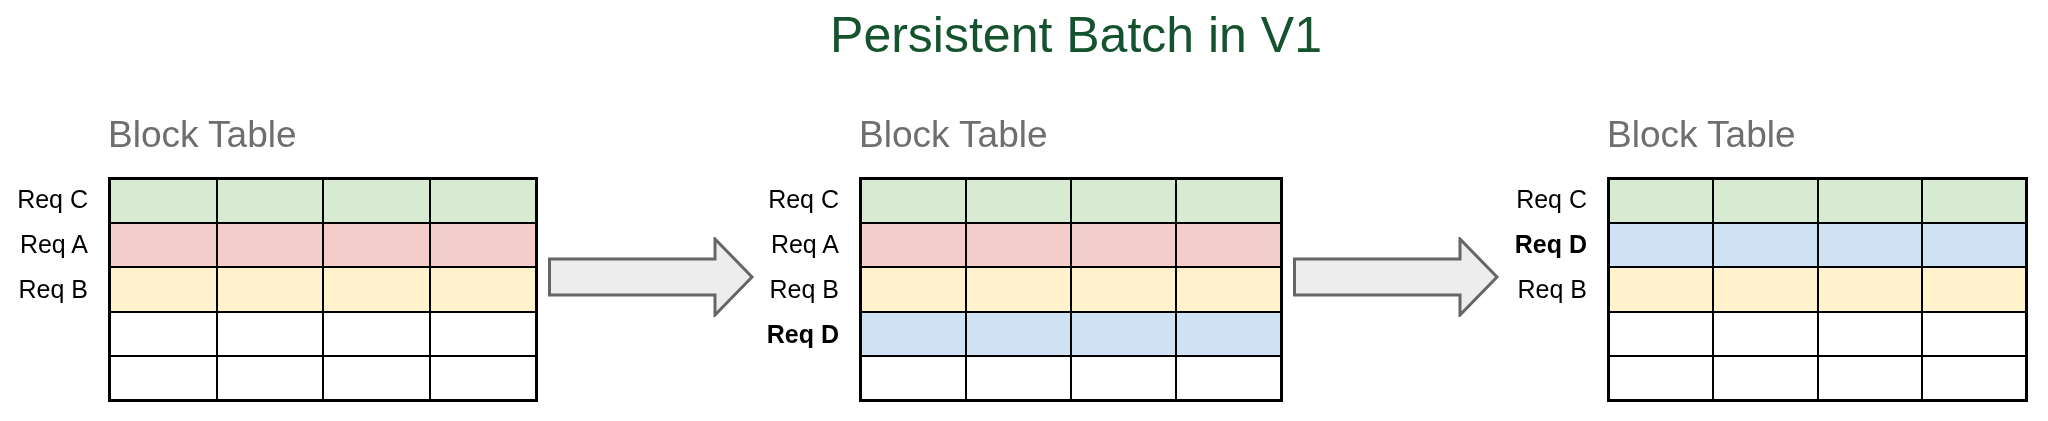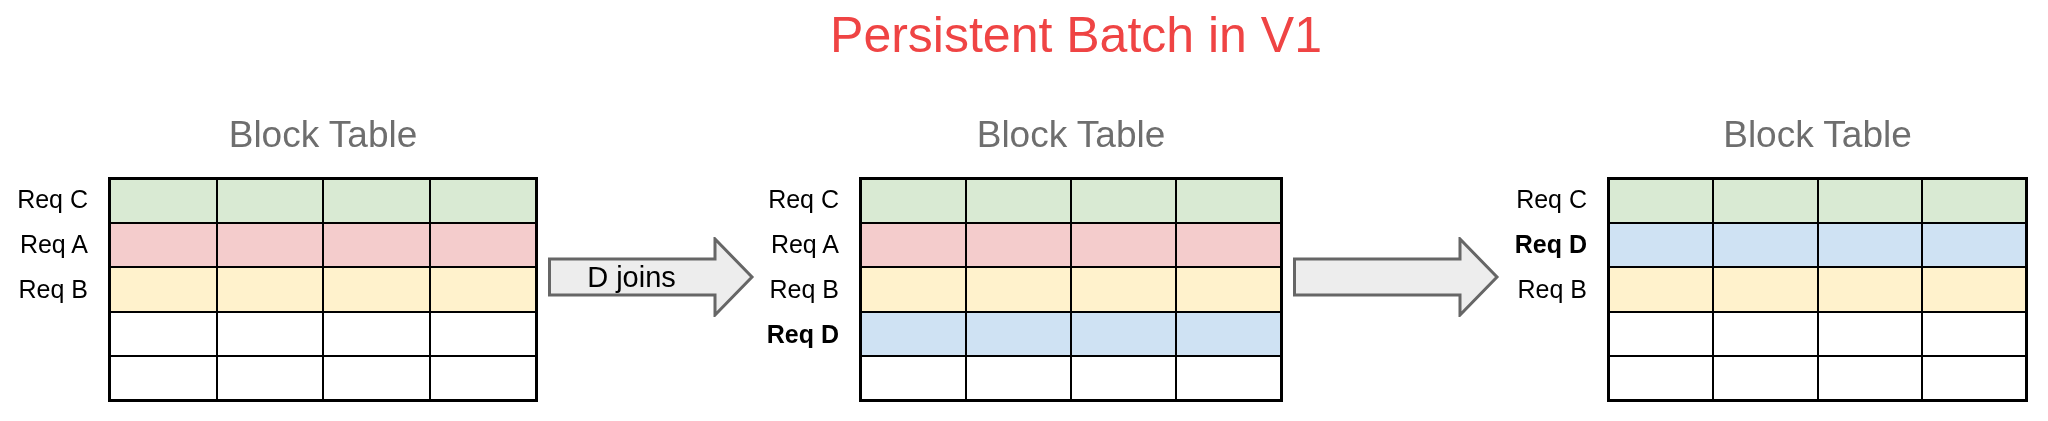--- a/index.html
+++ b/index.html
@@ -4,26 +4,26 @@
 <style>
   * { margin: 0; padding: 0; box-sizing: border-box; }
   html, body { background: #ffffff; }
   body {
     font-family: "Liberation Sans", "DejaVu Sans", sans-serif;
     width: 2048px; height: 421px; position: relative; overflow: hidden;
   }
   .page-title {
     position: absolute; top: 6px; left: 826px; width: 500px; height: 58px;
     line-height: 58px; text-align: center;
-    font-size: 50px; color: #ef4444; white-space: nowrap;
+    font-size: 50px; color: #14532d; white-space: nowrap;
   }
   .panel { position: absolute; top: 112px; }
   .panel-title {
     position: absolute; top: 0; left: 0; right: 0; height: 46px; line-height: 46px;
-    text-align: center; font-size: 37px; white-space: nowrap;
+    font-size: 37px; white-space: nowrap;
   }
   .row-labels {
     position: absolute; top: 65px; left: -160px; width: 160px; height: 225px;
     display: flex; flex-direction: column;
   }
   .row-label {
     flex: 1 1 0; display: flex; align-items: center; justify-content: flex-end;
     padding-right: 20px; font-size: 25px; color: #000000; white-space: nowrap;
   }
   .block-grid {
@@ -87,21 +87,20 @@
         <div class="cell"></div>
         <div class="cell"></div>
     </div>
   </div>
 </div>
 
 <div class="arrow" style="left:548px; top:237px;">
   <svg width="207" height="80" viewBox="0 0 207 80">
     <polygon points="1.5,22 167,22 167,2 204,40 167,78 167,58 1.5,58" stroke-width="3" fill="#ededed" stroke="#666666"></polygon>
   </svg>
-  <div class="arrow-label">D joins</div>
 </div>
 
 <div class="panel" style="left:859px; width:424px;">
   <div class="panel-title" style="color: rgb(110, 110, 110);">Block Table</div>
   <div class="row-labels">
     <div class="row-label" style="font-weight: 400;">Req C</div>
     <div class="row-label" style="font-weight: 400;">Req A</div>
     <div class="row-label" style="font-weight: 400;">Req B</div>
     <div class="row-label" style="font-weight: 700;">Req D</div>
     <div class="row-label" style="font-weight: 400;"></div>

